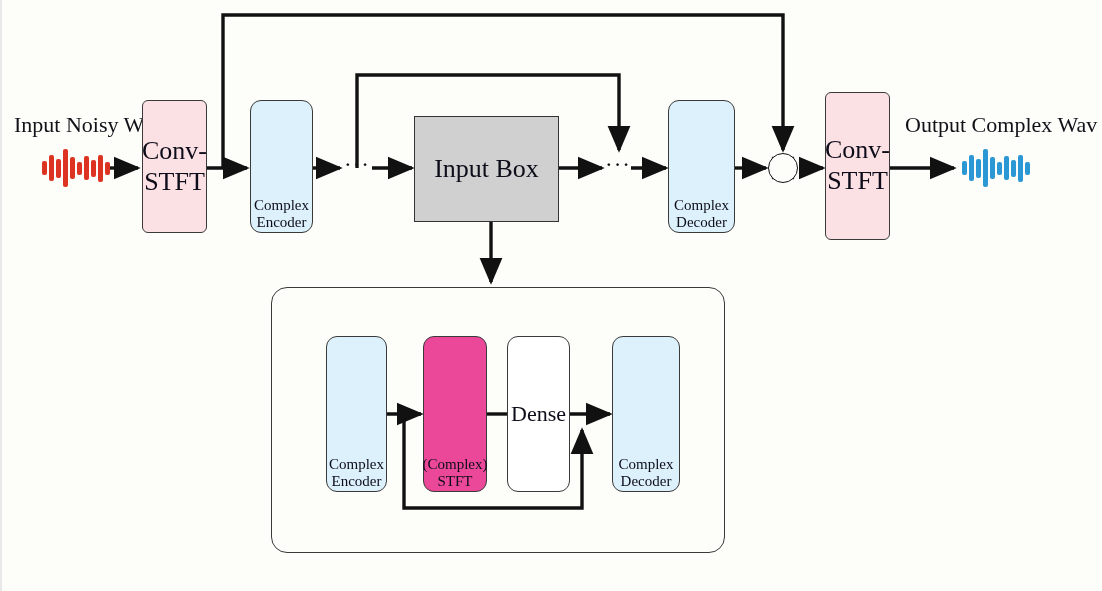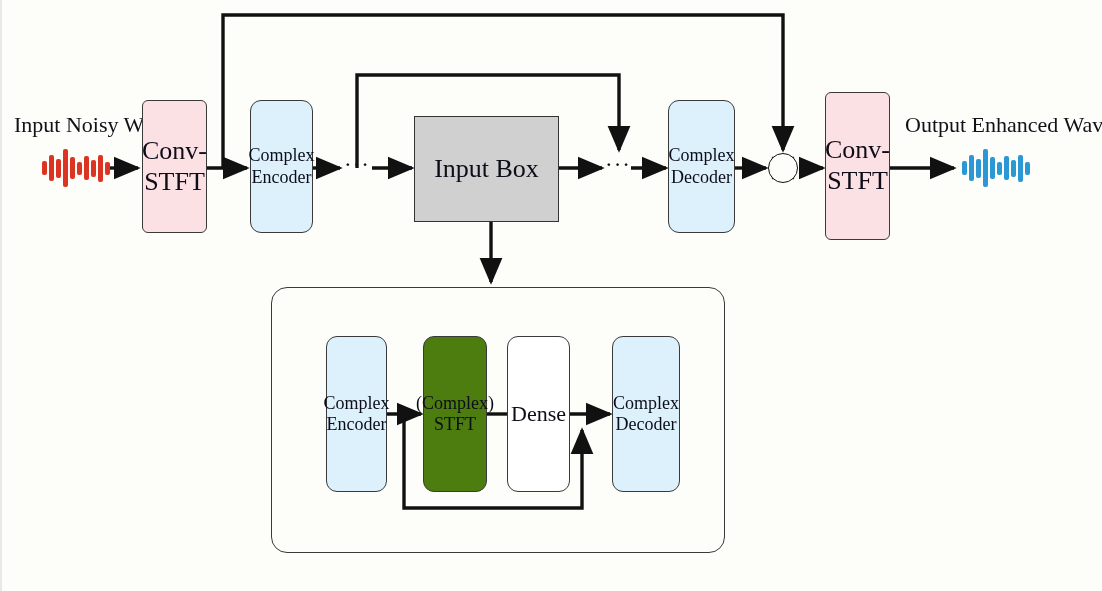--- a/index.html
+++ b/index.html
@@ -28,38 +28,38 @@
     box-sizing: border-box;
     display: flex;
     align-items: center;
     justify-content: center;
     text-align: center;
     color: #0d0d1a;
     line-height: 1.18;
   }
   .node-pink   { background: #fbe0e4; border: 1.4px solid #3a3a3a; border-radius: 6px; }
   .node-blue   { background: #ddf1fc; border: 1.4px solid #3a3a3a; border-radius: 11px; }
-  .node-gray-r { background: #4d7c0f; border: 1.4px solid #3a3a3a; border-radius: 11px; }
+  .node-gray-r { background: #ec4899; border: 1.4px solid #3a3a3a; border-radius: 11px; }
   .node-gray-s { background: #d0d0d0; border: 1.6px solid #333333; border-radius: 0; }
   .node-white  { background: #ffffff; border: 1.4px solid #3a3a3a; border-radius: 11px; }
   .container-box {
     position: absolute;
     background: transparent;
     border: 1.4px solid #3a3a3a;
     border-radius: 16px;
     box-sizing: border-box;
   }
   .label-text {
     position: absolute;
     color: #111118;
     white-space: nowrap;
   }
   .big-serif { font-size: 26px; }
   .mid-serif { font-size: 22px; }
-  .small-serif { font-size: 18px; }
+  .small-serif { font-size: 15px; align-items: flex-end; }
   .dots {
     position: absolute;
     font-size: 23px;
     letter-spacing: 1px;
     color: #111;
     font-family: "Liberation Serif", "DejaVu Serif", serif;
   }
   .wave {
     position: absolute;
     display: flex;
@@ -140,21 +140,21 @@
       <span style="height: 19px; background: rgb(221, 51, 34);"></span>
       <span style="height: 38px; background: rgb(221, 51, 34);"></span>
       <span style="height: 22px; background: rgb(221, 51, 34);"></span>
       <span style="height: 13px; background: rgb(221, 51, 34);"></span>
       <span style="height: 24px; background: rgb(221, 51, 34);"></span>
       <span style="height: 17px; background: rgb(221, 51, 34);"></span>
       <span style="height: 27px; background: rgb(221, 51, 34);"></span>
       <span style="height: 13px; background: rgb(221, 51, 34);"></span>
     </div>
 
-  <div class="label-text mid-serif" style="left:903px; top:112px;">Output Enhanced Wav</div>
+  <div class="label-text mid-serif" style="left:903px; top:112px;">Output Complex Wav</div>
   <div class="wave" id="wave-out" style="left:960px; top:146px;">
       <span style="height: 14px; background: rgb(43, 151, 212);"></span>
       <span style="height: 26px; background: rgb(43, 151, 212);"></span>
       <span style="height: 19px; background: rgb(43, 151, 212);"></span>
       <span style="height: 38px; background: rgb(43, 151, 212);"></span>
       <span style="height: 22px; background: rgb(43, 151, 212);"></span>
       <span style="height: 13px; background: rgb(43, 151, 212);"></span>
       <span style="height: 24px; background: rgb(43, 151, 212);"></span>
       <span style="height: 17px; background: rgb(43, 151, 212);"></span>
       <span style="height: 27px; background: rgb(43, 151, 212);"></span>

